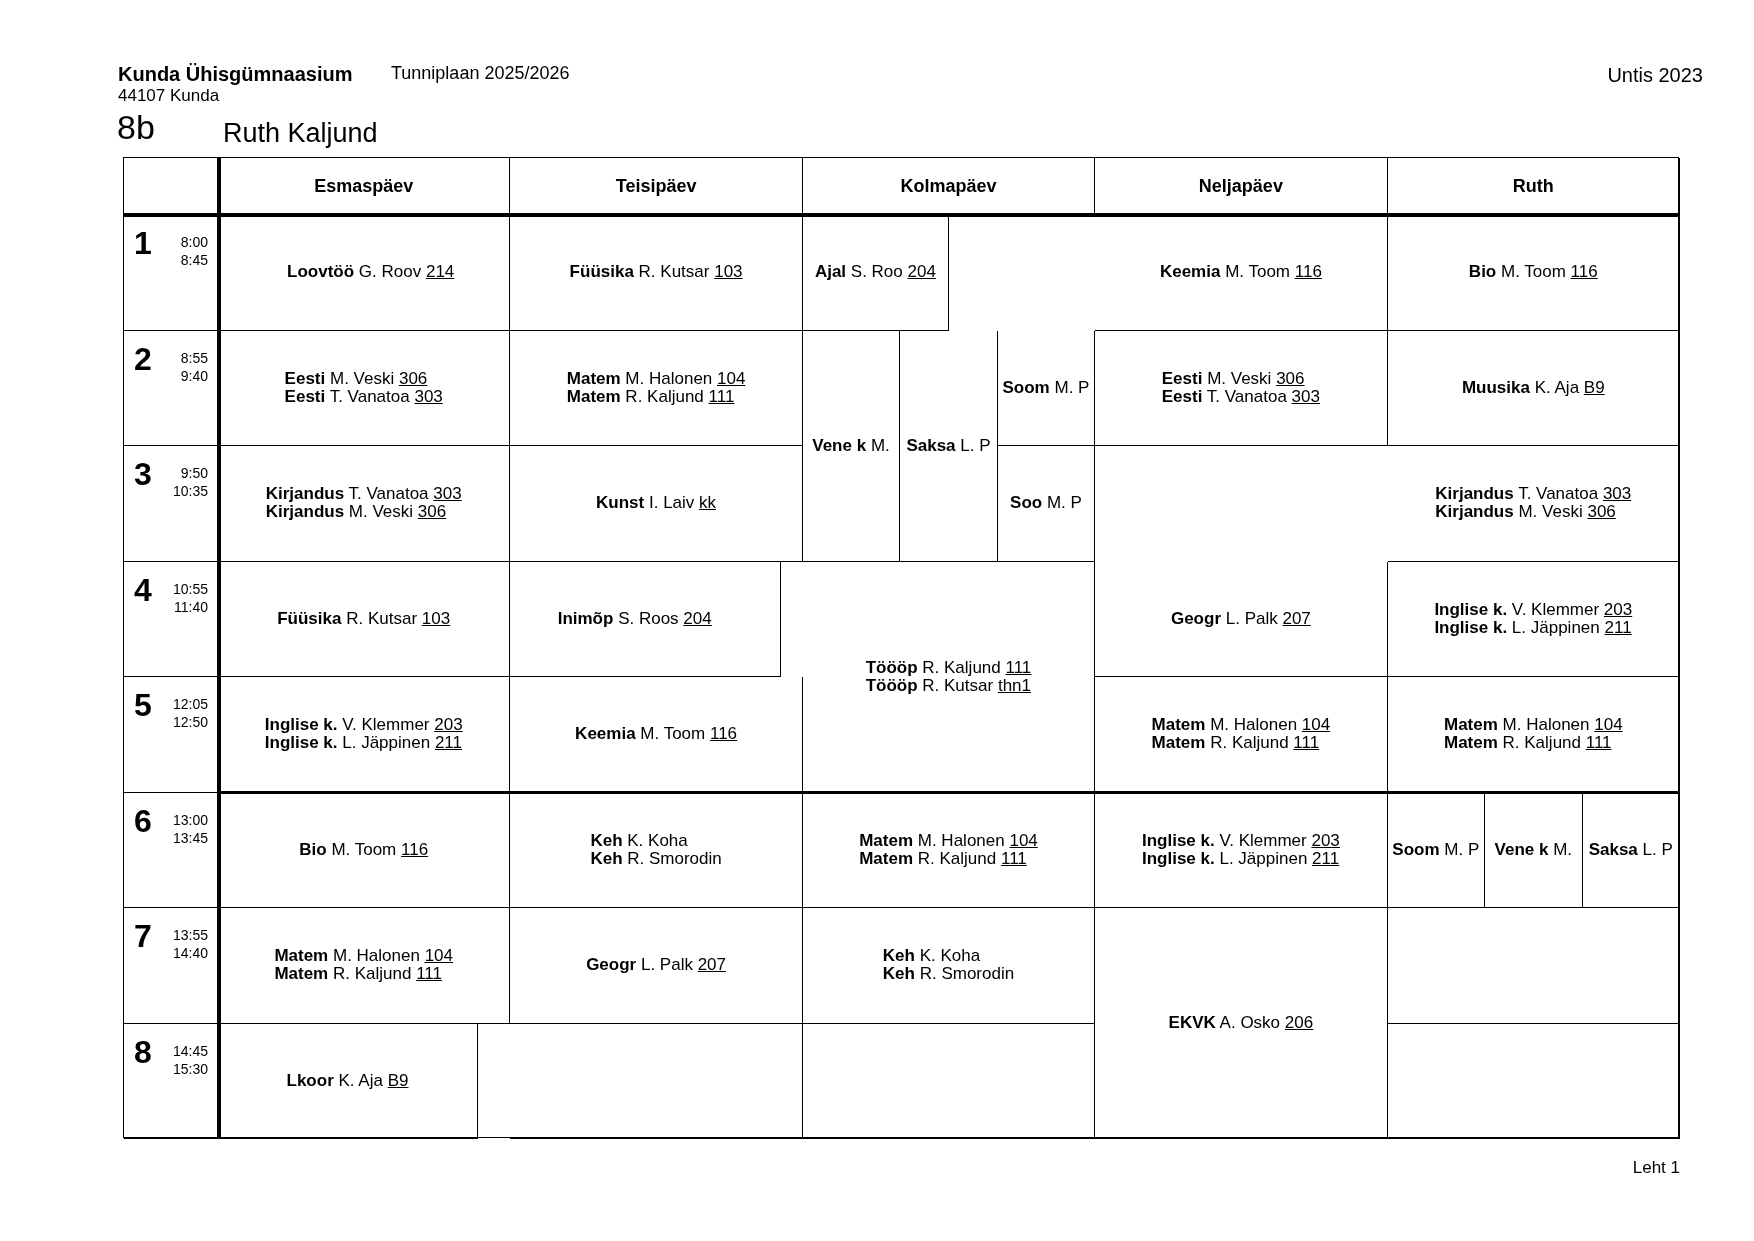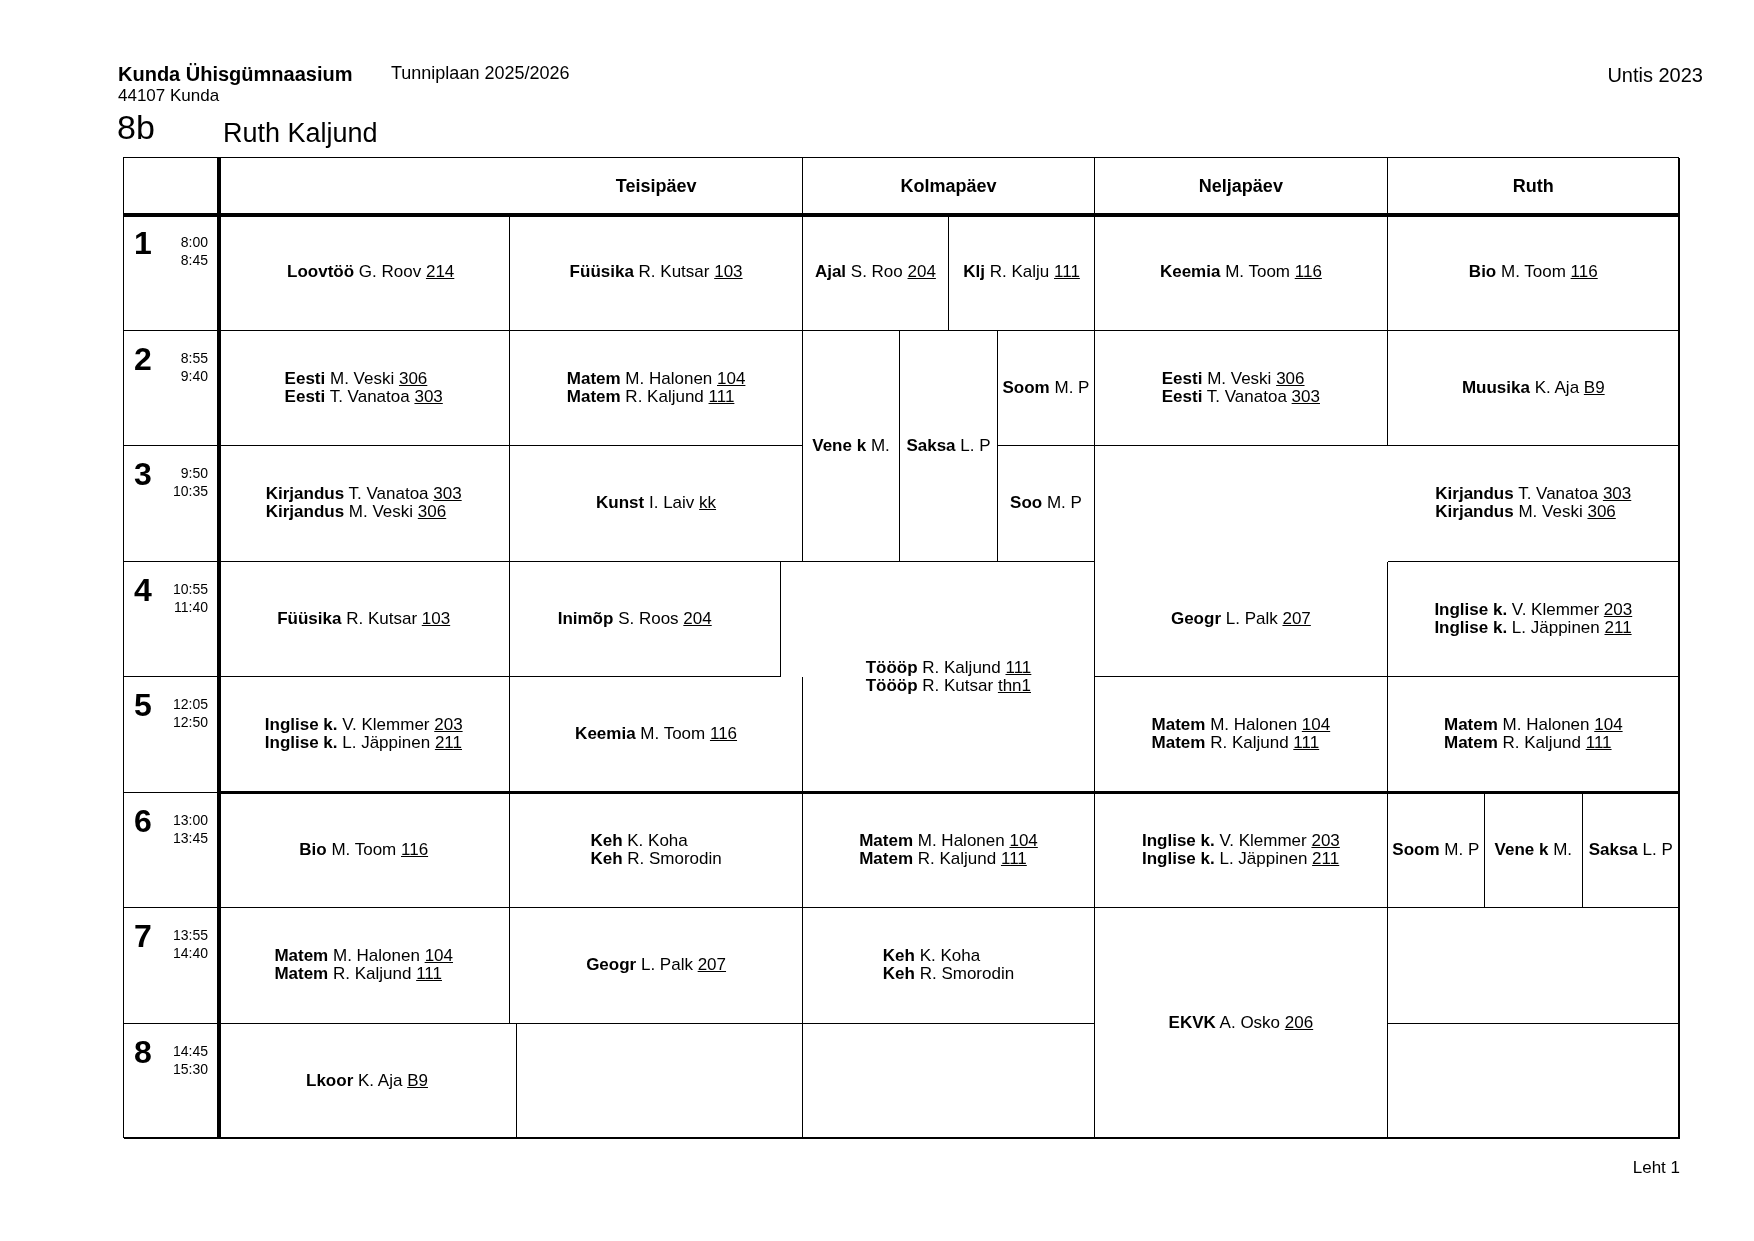--- a/index.html
+++ b/index.html
@@ -30,20 +30,21 @@
 
 <div class="abs school">Kunda Ühisgümnaasium</div>
 <div class="abs plan">Tunniplaan 2025/2026</div>
 <div class="abs addr">44107 Kunda</div>
 <div class="abs cls">8b</div>
 <div class="abs teacher">Ruth Kaljund</div>
 <div class="abs untis">Untis 2023</div>
 
 <div class="abs grid" id="grid">
     <div class="cell" style="left: 0px; top: 0px; width: 94px; height: 57px;"></div>
+    <div class="cell hdr" style="left: 94px; top: 0px; width: 292.4px; height: 57px;">Esmaspäev</div>
     <div class="cell hdr" style="left: 386.4px; top: 0px; width: 292.4px; height: 57px;">Teisipäev</div>
     <div class="cell hdr" style="left: 678.8px; top: 0px; width: 292.4px; height: 57px;">Kolmapäev</div>
     <div class="cell hdr" style="left: 971.2px; top: 0px; width: 292.4px; height: 57px;">Neljapäev</div>
     <div class="cell hdr" style="left: 1263.6px; top: 0px; width: 292.4px; height: 57px;">Ruth</div>
     <div class="period" style="left: 0px; top: 57px; width: 94px; height: 115.5px;">
       <div class="pnum">1</div>
       <div class="ptime">
         <div>8:00</div>
         <div>8:45</div>
       </div>
@@ -129,21 +130,21 @@
       <div class="lessons">
         <div class="lesson"><span class="subj">Bio</span> <span>M. Toom</span> <span class="room">116</span></div>
       </div>
     </div>
     <div class="cell" style="left: 94px; top: 750px; width: 292.4px; height: 115.5px;">
       <div class="lessons">
         <div class="lesson"><span class="subj">Matem</span> <span>M. Halonen</span> <span class="room">104</span></div>
         <div class="lesson"><span class="subj">Matem</span> <span>R. Kaljund</span> <span class="room">111</span></div>
       </div>
     </div>
-    <div class="cell" style="left: 94px; top: 865.5px; width: 299px; height: 115.5px;">
+    <div class="cell" style="left: 94px; top: 865.5px; width: 260px; height: 115.5px;">
       <div class="lessons">
         <div class="lesson"><span class="subj">Lkoor</span> <span>K. Aja</span> <span class="room">B9</span></div>
       </div>
     </div>
     <div class="cell" style="left: 386.4px; top: 57px; width: 292.4px; height: 115.5px;">
       <div class="lessons">
         <div class="lesson"><span class="subj">Füüsika</span> <span>R. Kutsar</span> <span class="room">103</span></div>
       </div>
     </div>
     <div class="cell" style="left: 386.4px; top: 172.5px; width: 292.4px; height: 115.5px;">
@@ -177,25 +178,20 @@
       <div class="lessons">
         <div class="lesson"><span class="subj">Geogr</span> <span>L. Palk</span> <span class="room">207</span></div>
       </div>
     </div>
     <div class="cell" style="left: 386.4px; top: 865.5px; width: 292.4px; height: 115.5px;">
       <div class="lessons"></div>
     </div>
     <div class="cell" style="left: 678.8px; top: 57px; width: 146.2px; height: 115.5px;">
       <div class="lessons">
         <div class="lesson"><span class="subj">Ajal</span> <span>S. Roo</span> <span class="room">204</span></div>
-      </div>
-    </div>
-    <div class="cell" style="left: 825px; top: 57px; width: 146.2px; height: 115.5px;">
-      <div class="lessons">
-        <div class="lesson"><span class="subj">Klj</span> <span>R. Kalju</span> <span class="room">111</span></div>
       </div>
     </div>
     <div class="cell" style="left: 678.8px; top: 172.5px; width: 97.4569px; height: 231px;">
       <div class="lessons">
         <div class="lesson"><span class="subj">Vene k</span> <span>M.</span></div>
       </div>
     </div>
     <div class="cell" style="left: 776.257px; top: 172.5px; width: 97.4862px; height: 231px;">
       <div class="lessons">
         <div class="lesson"><span class="subj">Saksa</span> <span>L. P</span></div>

